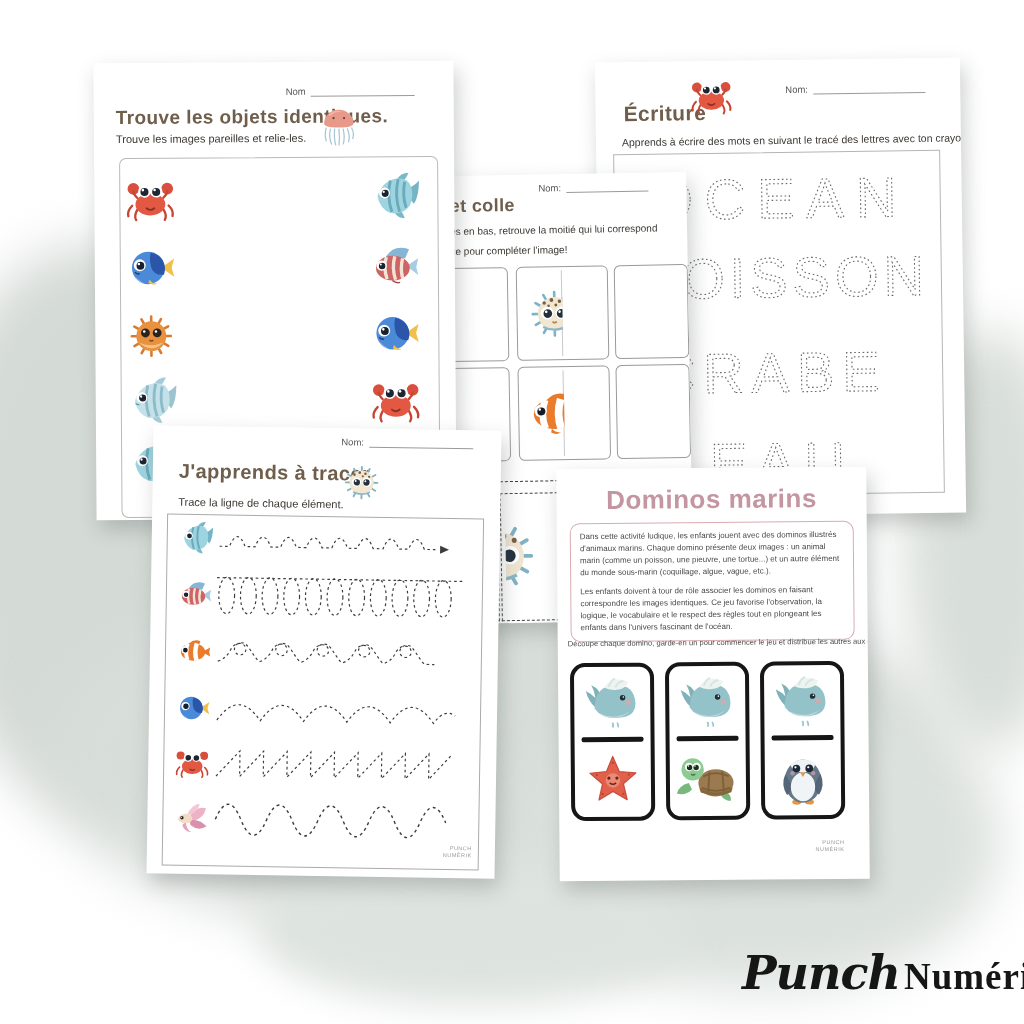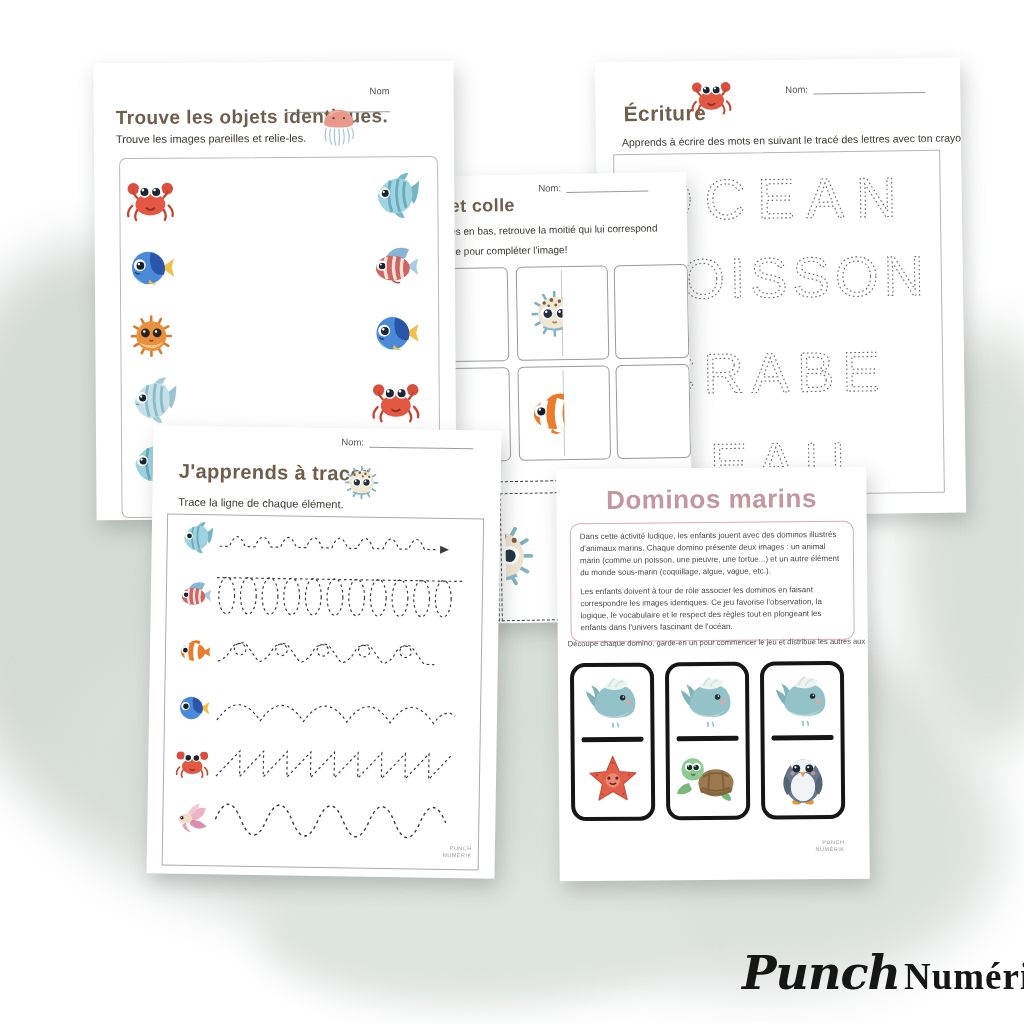--- a/index.html
+++ b/index.html
@@ -158,21 +158,21 @@
           <circle cx="15.4" cy="20.8" r="3" fill="#22303e"></circle>
             <circle cx="24.6" cy="20.8" r="3" fill="#22303e"></circle>
           <path d="M12,30 q8,4 16,0" stroke="#8ab8c8" stroke-width="1.6" fill="none"></path>
         </svg>
       </div>
     </div>
     <div class="dbox" style="left:118px;top:318px;width:66px;height:126px;"></div>
   </section>
 
   <section class="page" style="left:95px;top:62px;width:360px;height:457px;transform:rotate(-0.4deg);z-index:3;">
-    <div class="nomrow" style="left:192px;top:24px;flex-direction:column;">
+    <div class="nomrow" style="left:192px;top:24px;">
       <span class="nomlbl">Nom</span>
       <span class="nomline" style="width:104px;"></span>
     </div>
     <div class="ptitle" style="left:22px;top:44px;font-size:19px;">Trouve les objets identiques.</div>
     <span class="aicon" style="left:226px;top:44px;width:38px;height:42px;">
       <svg width="38" height="42" viewBox="0 0 36 40">
         <path d="M4,17 a14,13 0 0 1 28,0 q0,4 -14,4 q-14,0 -14,-4 z" fill="#e9998a"></path>
         <path d="M8,9 q5,-6 14,-3 q-8,-1 -12,4 z" fill="#f3b8ab" opacity=".85"></path>
         <circle cx="13" cy="12" r="1.1" fill="#5f4444"></circle>
           <circle cx="23" cy="12" r="1.1" fill="#5f4444"></circle>

